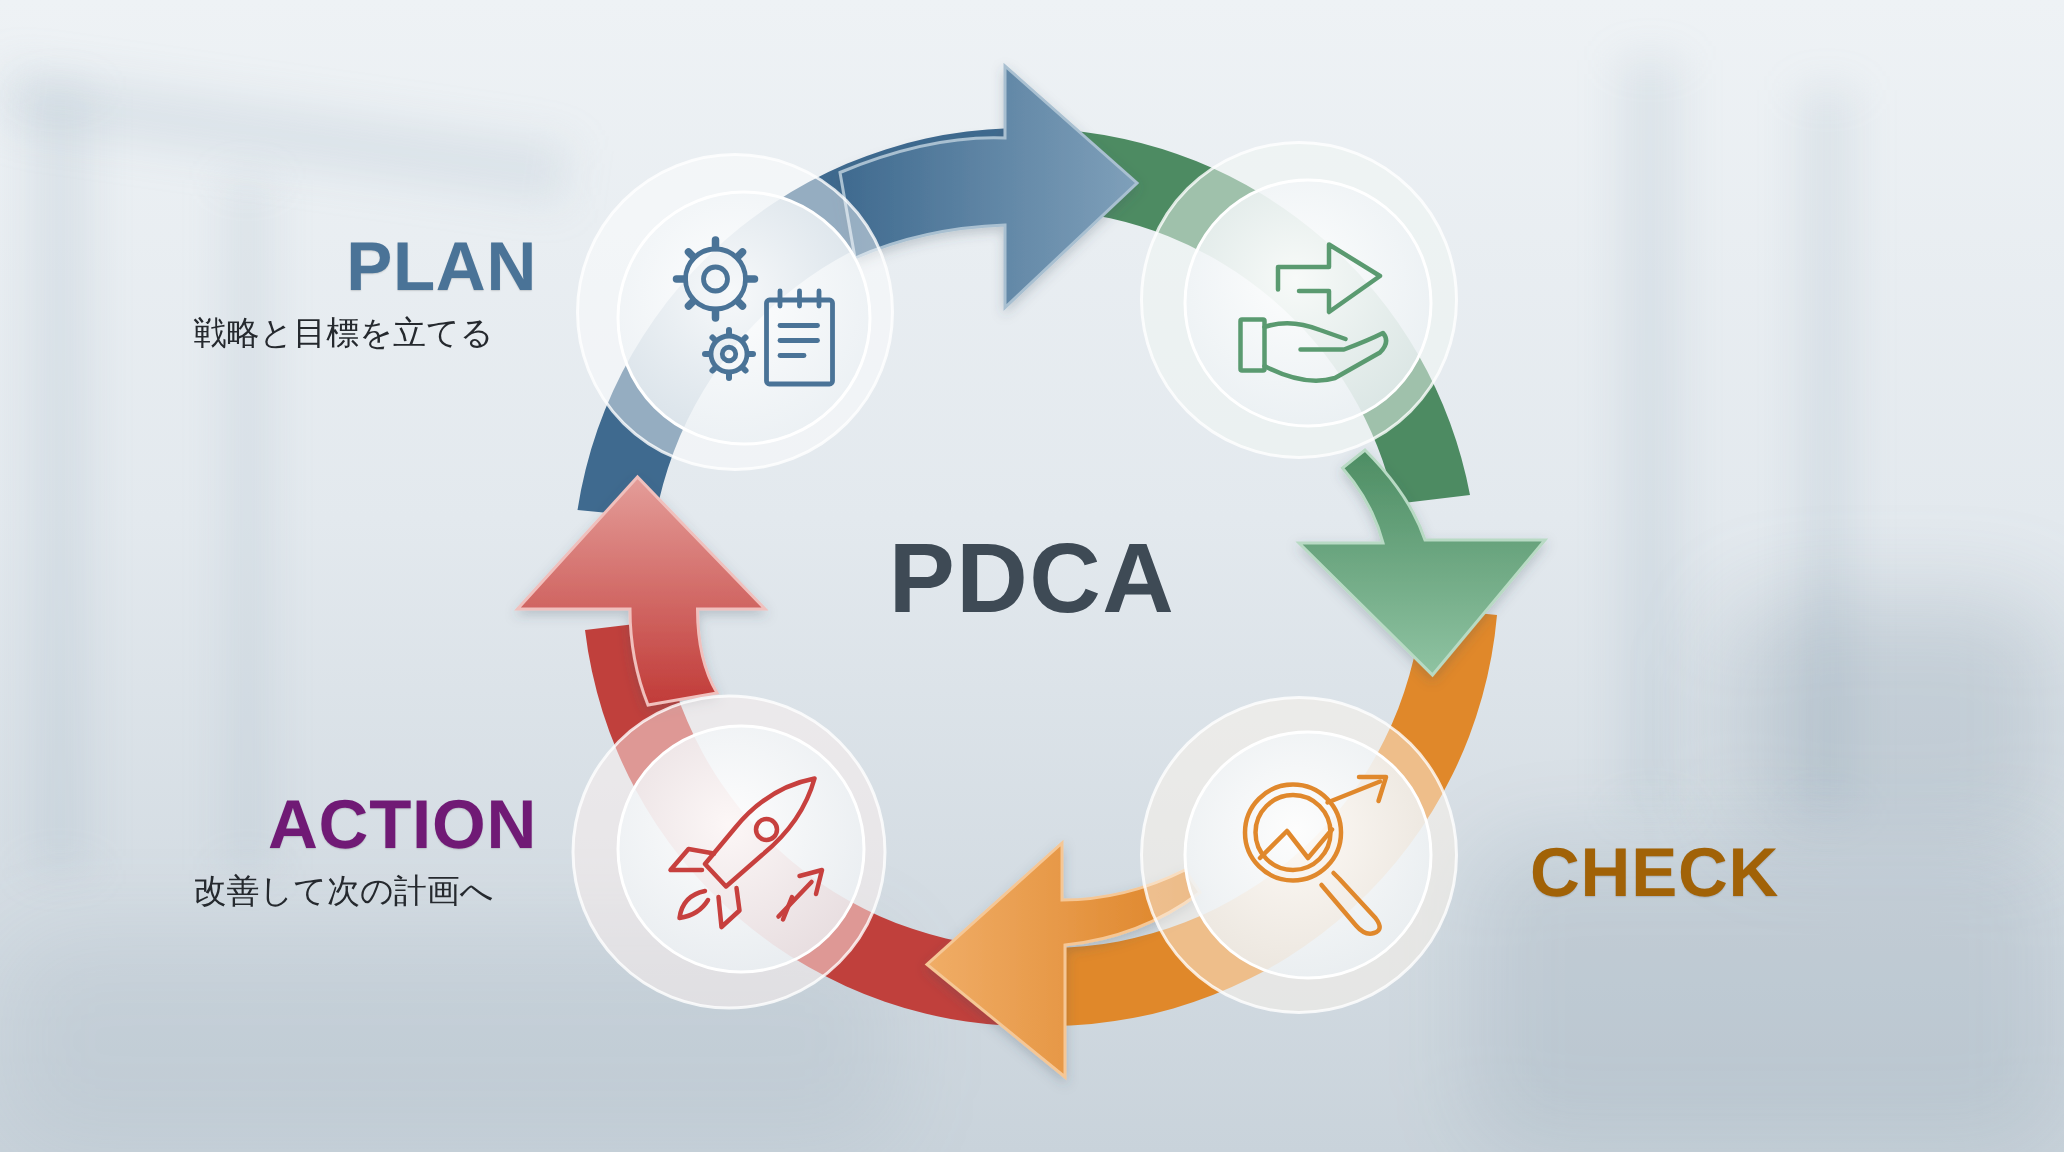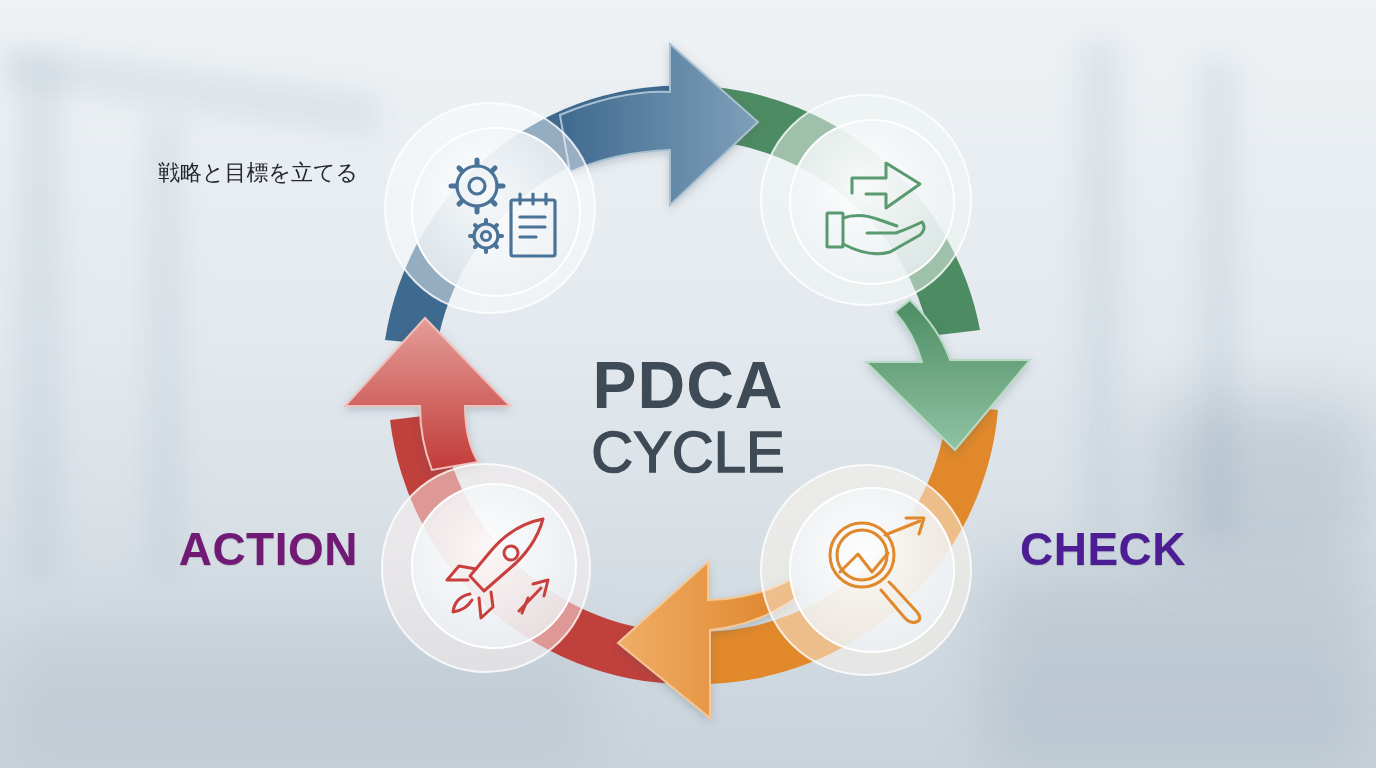--- a/index.html
+++ b/index.html
@@ -11,21 +11,21 @@
   .bg-layer { position:absolute; inset:0; pointer-events:none; }
   .bg-pillar { position:absolute; background:rgba(150,170,190,0.18); filter:blur(14px); }
   .bg-shade { position:absolute; background:rgba(110,130,150,0.22); filter:blur(30px); border-radius:40px; }
   svg.diagram { position:absolute; left:0; top:0; }
   .label { position:absolute; }
   .label .title {
     font-family: "Liberation Sans", sans-serif; font-weight:700; font-size:46px; line-height:50px;
     letter-spacing:0.5px; text-shadow: 0 1px 1px rgba(0,0,0,0.15);
   }
   .label .desc {
-    font-family: "DejaVu Sans", sans-serif; font-size:22px; color:#25292e; line-height:30px; margin-top:6px;
+    font-family: "DejaVu Sans", sans-serif; font-size:22px; color:#25292e; line-height:30px; margin-top:6px;text-align:center;
   }
   .label.right-align { text-align:right; }
   .center-title {
     position:absolute; left:538px; top:318px; width:300px; text-align:center;
     font-family:"Liberation Sans", sans-serif; font-weight:700; color:#3e4a55;margin-top:32px;
   }
   .center-title .l1 { font-size:66px; line-height:70px; letter-spacing:1px; }
   .center-title .l2 { font-size:58px; line-height:64px; font-weight:400; -webkit-text-stroke:1.5px #3e4a55; }
 </style>
 </head>
@@ -165,30 +165,31 @@
     <path d="M 476 569 L 459 566 L 447 580 L 468 580"></path>
     <path d="M 491 592 L 493 607 L 481 618 L 479 598"></path>
     <path d="M 470 594 Q 455 597 453 612 Q 466 610 472 600"></path>
     <path d="M 519 611 L 541 588"></path>
     <path d="M 533 584 L 548 580 L 544 596"></path>
     <path d="M 528 598 L 522 613"></path>
   </g>
 </svg>
 
 <div class="label right-align" style="left:100px; top:152px; width:258px;">
+  <div class="title" style="color:#4a7397;">PLAN</div>
   <div class="desc">戦略と目標を立てる</div>
 </div>
 
 <div class="label" style="left:1020px; top:152px; width:280px;">
 </div>
 
 <div class="label" style="left:1020px; top:524px; width:320px;">
-  <div class="title" style="color:#4c1d95;">CHECK</div>
+  <div class="title" style="color:#a16207;margin-top:32px;">CHECK</div>
 </div>
 
 <div class="label right-align" style="left:100px; top:524px; width:258px;">
   <div class="title" style="color:#701a75;">ACTION</div>
+  <div class="desc">改善して次の計画へ</div>
 </div>
 
 <div class="center-title">
   <div class="l1">PDCA</div>
-  <div class="l2">CYCLE</div>
 </div>
 
 </body></html>

